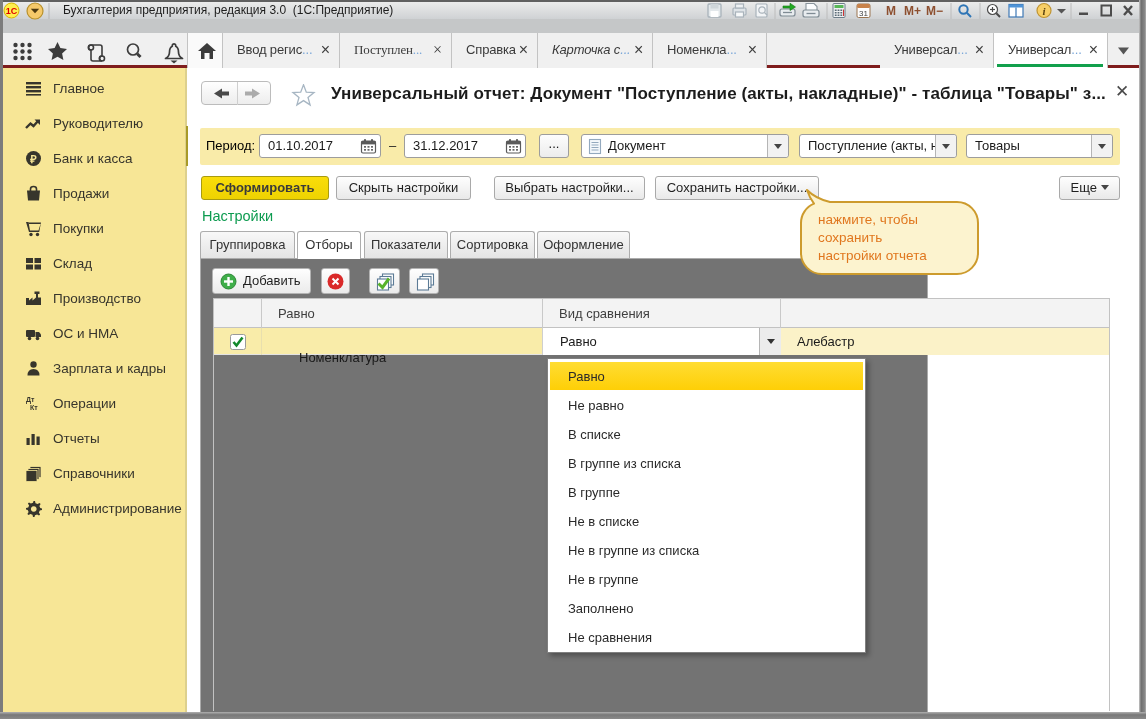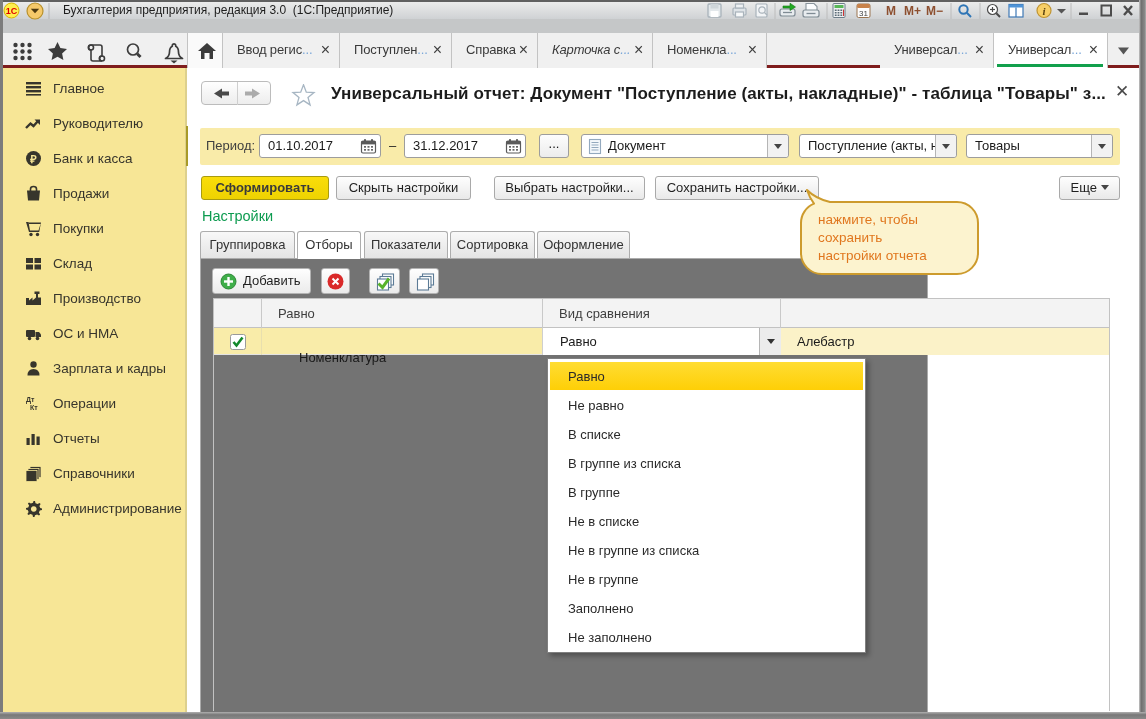--- a/index.html
+++ b/index.html
@@ -204,21 +204,21 @@
   <div id="tabsep"></div>
   <div class="tab home" style="left:185px;width:35px;">
     <svg style="position:absolute;left:9px;top:8px" width="20" height="20" viewBox="0 0 20 20">
         <path d="M10 2 L19 10 L16 10 L16 18 L12.5 18 L12.5 12 L7.5 12 L7.5 18 L4 18 L4 10 L1 10 Z" fill="#3c3c3c"></path>
       </svg>
   </div>
   <div class="tab" style="left:220px;width:117px;">
       <span class="tx">Ввод регис<span class="dots">...</span></span>
       <span class="cl">×</span>
     </div>
-  <div class="tab" style="left:337px;width:112px;">
+  <div class="tab" style="left:337px;width:112px;font-family:Liberation Serif, serif;">
       <span class="tx">Поступлен<span class="dots">...</span></span>
       <span class="cl">×</span>
     </div>
   <div class="tab" style="left:449px;width:86px;">
       <span class="tx">Справка</span>
       <span class="cl">×</span>
     </div>
   <div class="tab" style="left:535px;width:115px;font-style:italic;">
       <span class="tx">Карточка с<span class="dots">...</span></span>
       <span class="cl">×</span>
@@ -369,21 +369,21 @@
         <path d="M12 11.5 L20 6.5 L20 9.5 L27 9.5 L27 13.5 L20 13.5 L20 16.5 Z" fill="#4a4a4a"></path>
         <path d="M58 11.5 L50 6.5 L50 9.5 L43 9.5 L43 13.5 L50 13.5 L50 16.5 Z" fill="#ababab"></path>
       </svg>
   </div>
   <svg style="position:absolute;left:100px;top:16px" width="29" height="24" viewBox="0 0 29 24">
       <path d="M14.5 0.8 L17.3 8.2 L25 8.6 L19 13.4 L21.1 20.9 L14.5 16.6 L7.9 20.9 L10 13.4 L4 8.6 L11.7 8.2 Z" fill="none" stroke="#a7b6c3" stroke-width="1.3"></path>
     </svg>
   <div id="formtitle">Универсальный отчет: Документ "Поступление (акты, накладные)" - таблица "Товары" з...</div>
   <div id="formclose">✕</div>
   <div id="strip">
-    <span style="position:absolute;left:6px;top:7px;font-size:13px;color:#404040;line-height:22px;">Период:</span>
+    <span style="position:absolute;left:6px;top:7px;font-size:13px;color:#000000;line-height:22px;">Период:</span>
     <div class="inp" style="left:59px;width:122px;">
         <span class="v">01.10.2017</span>
       <svg style="position:absolute;right:3px;top:3px" width="17" height="17" viewBox="0 0 17 17">
           <rect x="1.5" y="3" width="14" height="12" rx="1.5" fill="#fff" stroke="#5a5a5a" stroke-width="1.2"></rect>
           <rect x="1.5" y="3" width="14" height="3.4" fill="#5a5a5a"></rect>
           <rect x="4" y="1.2" width="2" height="3" fill="#5a5a5a"></rect>
           <rect x="11" y="1.2" width="2" height="3" fill="#5a5a5a"></rect>
           <g fill="#666">
             <rect x="4" y="8" width="2" height="1.7"></rect>
             <rect x="7.5" y="8" width="2" height="1.7"></rect>
@@ -558,21 +558,21 @@
   <div class="dditem" style="top:177px">
       <span class="t">Не в группе из списка</span>
     </div>
   <div class="dditem" style="top:206px">
       <span class="t">Не в группе</span>
     </div>
   <div class="dditem" style="top:235px">
       <span class="t">Заполнено</span>
     </div>
   <div class="dditem" style="top:264px">
-      <span class="t">Не заполнено</span>
+      <span class="t">Не сравнения</span>
     </div>
 </div>
 <svg class="abs" id="callout" style="left:790px;top:183px" width="200" height="100" viewBox="0 0 200 100">
   <path d="M 40 19 L 167 19 A 21 21 0 0 1 188 40 L 188 70 A 21 21 0 0 1 167 91 L 32 91 A 21 21 0 0 1 11 70 L 11 40 A 21 21 0 0 1 24 20.6 C 20.5 16 18.5 11.5 17 7 C 23 13 30.5 16.8 40 19 Z" fill="#fcf3cf" stroke="#cd9b2d" stroke-width="2" stroke-linejoin="round"></path>
   <g font-family="Liberation Sans" font-size="13.5" fill="#e0771f">
     <text x="28" y="41">нажмите, чтобы</text>
     <text x="28" y="59">сохранить</text>
     <text x="28" y="77">настройки отчета</text>
   </g>
 </svg>

